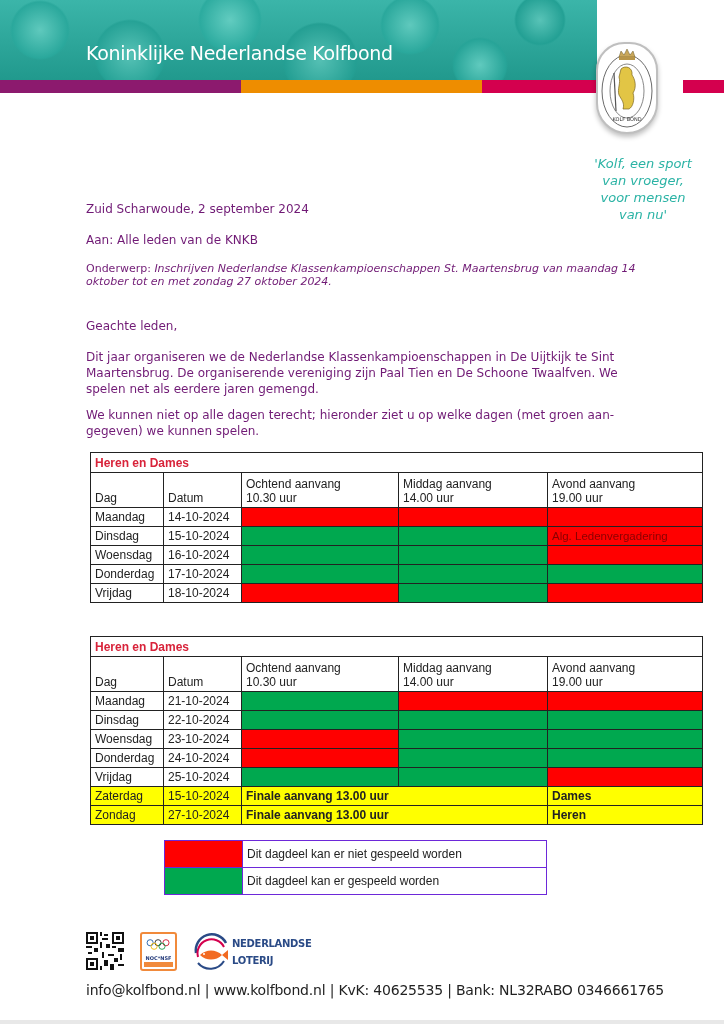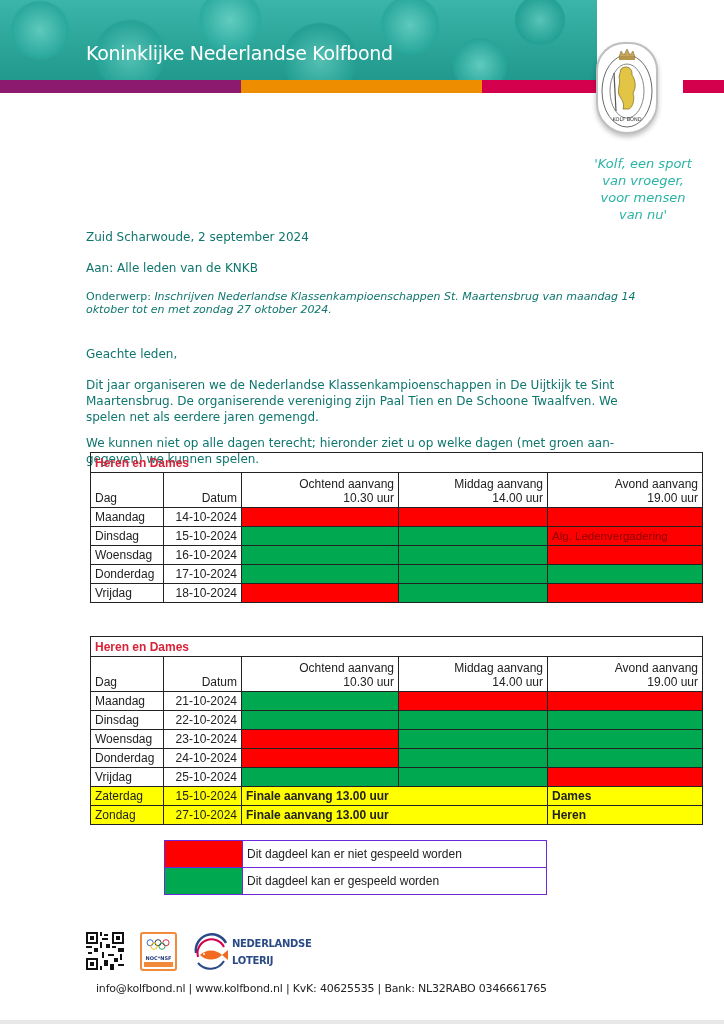--- a/index.html
+++ b/index.html
@@ -29,35 +29,35 @@
   .logo-tab { position: absolute; left: 597px; top: 0; width: 86px; height: 98px; background: #ffffff; }
   .logo-badge { position: absolute; left: 596px; top: 42px; width: 62px; height: 92px;
     border-radius: 31px 31px 34px 34px; background: #ffffff; border: 2px solid #bfbfbf;
     box-shadow: 0 3px 5px rgba(0,0,0,0.25); display: flex; align-items: center; justify-content: center; }
   .logo-badge svg { width: 56px; height: 86px; }
 
   .slogan { position: absolute; left: 583px; top: 155px; width: 120px; text-align: center;
     font-style: italic; font-size: 13px; line-height: 17px; color: #2bb3a5; }
 
   
-  .text { position: absolute; left: 86px; font-family: "DejaVu Sans", sans-serif; font-size: 12px; color: #0f766e; margin-top: 28px; }
+  .text { position: absolute; left: 86px; font-family: "DejaVu Sans", sans-serif; font-size: 12px; color: #701a75; }
   .t-place { top: 202px; }
   .t-to { top: 233px; }
   .t-subject { top: 262px; font-size: 11px; line-height: 13px; width: 560px; }
   .t-subject em { font-style: italic; }
   .t-greet { top: 319px; }
   .t-para1 { top: 349px; width: 560px; line-height: 16px; }
   .t-para2 { top: 407px; width: 560px; line-height: 16px; }
 
   
   table.sched { position: absolute; left: 90px; width: 612px; border-collapse: collapse;
     font-family: "Liberation Sans", sans-serif; font-size: 12px; color: #222; table-layout: fixed; }
   table.sched td { border: 1px solid #222; height: 19px; padding: 0 4px; }
   table.sched td.title-cell { color: #d8233a; font-weight: bold; font-size: 12px; height: 20px; }
-  table.sched td.center { text-align: right; }
+  table.sched td.center { text-align: left; }
   table.sched td.hdr { vertical-align: bottom; line-height: 14px; padding-bottom: 2px; height: 35px; }
   .c-red { background: #ff0000; margin-top: 20px; }
   .c-green { background: #00a84f; }
   .c-yellow { background: #ffff00; }
   td.note { color: #8a0000; font-size: 11.5px; }
   td.bold { font-weight: bold; }
   #t1 { top: 452px; }
   #t2 { top: 636px; }
 
   
@@ -70,21 +70,21 @@
   .noc { position: absolute; left: 140px; top: 932px; width: 37px; height: 39px;
     border: 2px solid #f18a3b; border-radius: 3px; background: #fff; }
   .noc-label { position: absolute; left: 0; top: 21px; width: 33px; text-align: center;
     font-size: 5px; font-weight: bold; color: #233a79; font-family: "DejaVu Sans", sans-serif; }
   .noc-bar { position: absolute; left: 2px; bottom: 2px; width: 29px; height: 5px; background: #f18a3b; }
   .loterij-logo { position: absolute; left: 190px; top: 931px; width: 40px; height: 40px; }
   .loterij-text { position: absolute; left: 232px; top: 935px; font-family: "DejaVu Sans", sans-serif;
     font-weight: bold; font-size: 10px; line-height: 17px; color: #2a4a86; letter-spacing: -0.3px; }
 
   .footer-line { position: absolute; left: 86px; top: 982px; font-family: "DejaVu Sans", sans-serif;
-    font-size: 11px; color: #222; letter-spacing: -0.2px; margin-left: 10px; }
+    font-size: 14px; color: #222; letter-spacing: -0.2px; }
   .bottom-band { position: absolute; left: 0; top: 1020px; width: 724px; height: 4px; background: #e8e8e8; }
 </style>
 </head>
 <body>
 
 <div class="banner">
   <div class="banner-title">Koninklijke Nederlandse Kolfbond</div>
 </div>
 <div class="stripes">
   <div class="stripe purple"></div>

